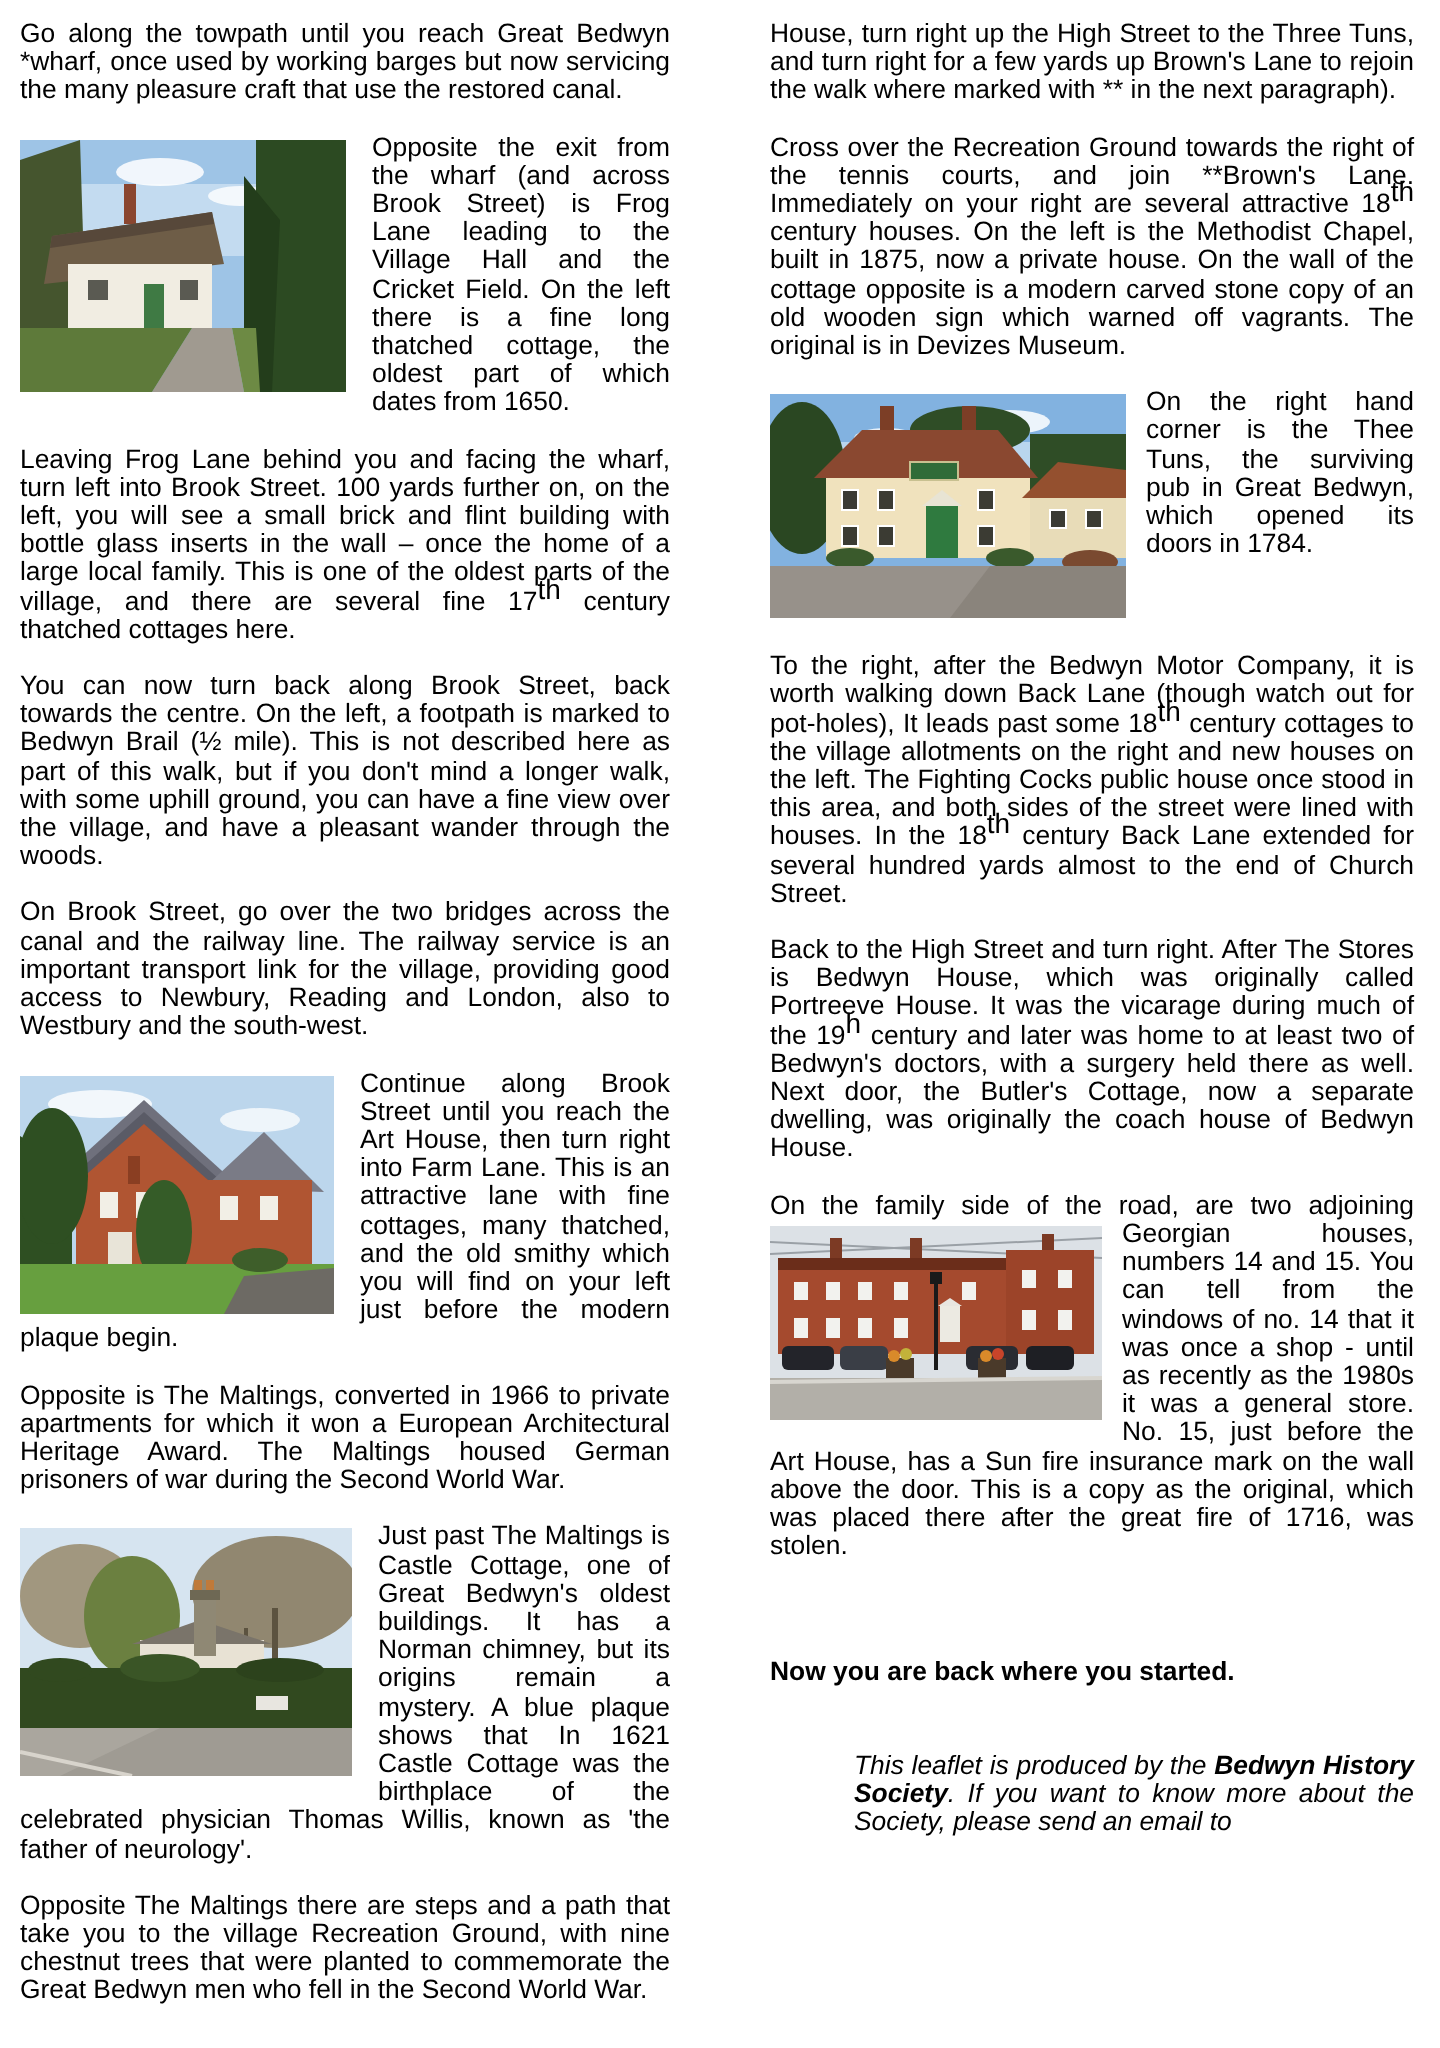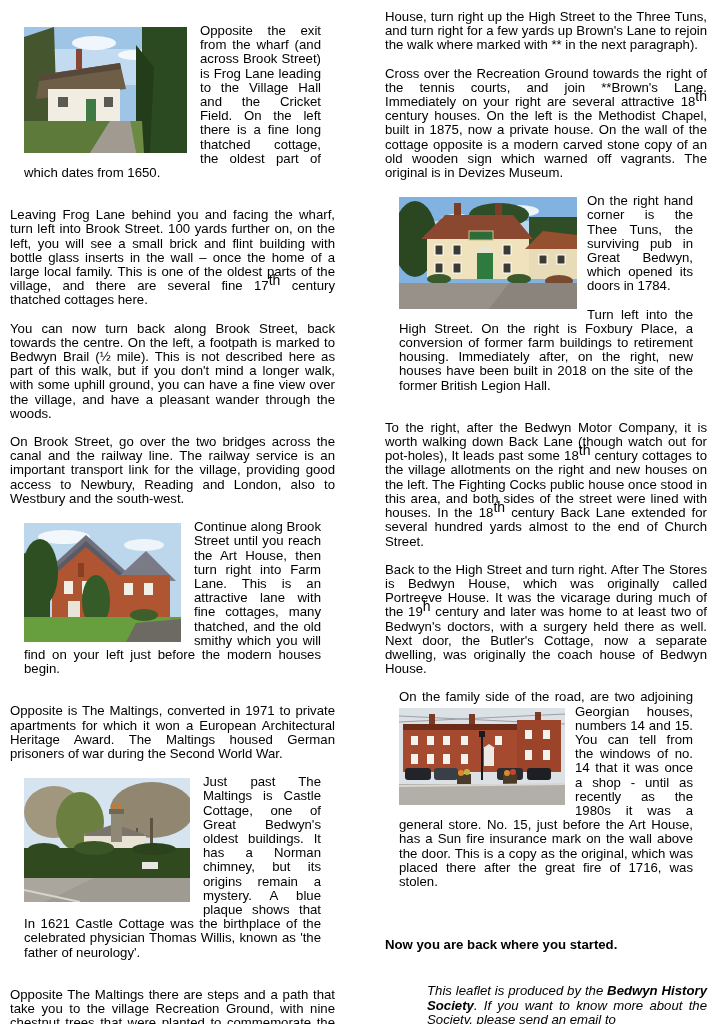--- a/index.html
+++ b/index.html
@@ -9,34 +9,35 @@
     font-size:13.2px;line-height:14.2px;
   }
   .page{display:flex;padding:10px 13px 0 10px;gap:50px;box-sizing:border-box;}
   .col{text-align:justify;}
   .col-left{width:325px;flex:none;}
   .col-right{width:322px;flex:none;}
   p{margin:0 0 14px 0;}
   p.tight{margin-bottom:0;}
   .italic{}
   sup{font-size:14px;line-height:0;vertical-align:super;}
-  .group{overflow:hidden;margin:14px;}
+  .group{overflow:hidden;margin:0;}
   .ph{float:left;margin:3px 13px 3px 0;display:block;}
   .col-right .ph{margin-right:10px;}
   .finish{margin-top:49px;font-weight:bold;}
   .attribution{margin:32px 0 0 42px;font-style:italic;text-align:justify;}
   .attribution .society{font-weight:bold;}
 </style>
 </head>
 <body>
 
 <div class="page">
 
   <div class="col col-left">
 
+    <p>Go along the towpath until you reach Great Bedwyn *wharf, once used by working barges but now servicing the many pleasure craft that use the restored canal.</p>
 
     <div class="group">
       <svg class="ph" width="163" height="126" viewBox="0 0 163 126">
         <rect width="163" height="126" fill="#9ec4e6"></rect>
         <rect y="22" width="163" height="36" fill="#c3dbf0"></rect>
         <ellipse cx="70" cy="16" rx="22" ry="7" fill="#ffffff" opacity="0.85"></ellipse>
         <ellipse cx="110" cy="28" rx="16" ry="5" fill="#ffffff" opacity="0.8"></ellipse>
         <polygon points="0,10 30,0 34,126 0,126" fill="#45552e"></polygon>
         <rect x="118" y="0" width="45" height="126" fill="#2c4a22"></rect>
         <polygon points="112,18 130,40 126,126 112,126" fill="#233d1b"></polygon>
@@ -77,25 +78,25 @@
         <rect x="100" y="60" width="9" height="12" fill="#f2efe6"></rect>
         <rect x="120" y="60" width="9" height="12" fill="#f2efe6"></rect>
         <rect x="44" y="78" width="12" height="18" fill="#e8e4d8"></rect>
         <polygon points="0,30 26,46 26,100 0,100" fill="#2e4f22"></polygon>
         <ellipse cx="16" cy="50" rx="18" ry="34" fill="#2e4f22"></ellipse>
         <ellipse cx="72" cy="78" rx="14" ry="26" fill="#355c28"></ellipse>
         <rect y="94" width="157" height="25" fill="#679f3f"></rect>
         <polygon points="112,100 157,96 157,119 102,119" fill="#6d6a64"></polygon>
         <ellipse cx="120" cy="92" rx="14" ry="6" fill="#3e5e2a"></ellipse>
       </svg>
-      <p class="tight">Continue along Brook Street until you reach the Art House, then turn right into Farm Lane. This is an attractive lane with fine cottages, many thatched, and the old smithy which you will find on your left just before the modern houses begin.</p>
-    </div>
-    <div style="height:14px"></div>
-
-    <p>Opposite is The Maltings, converted in 1971 to private apartments for which it won a European Architectural Heritage Award. The Maltings housed German prisoners of war during the Second World War.</p>
+      <p class="tight">Continue along Brook Street until you reach the Art House, then turn right into Farm Lane. This is an attractive lane with fine cottages, many thatched, and the old smithy which you will find on your left just before the modern plaque begin.</p>
+    </div>
+    <div style="height:14px"></div>
+
+    <p>Opposite is The Maltings, converted in 1966 to private apartments for which it won a European Architectural Heritage Award. The Maltings housed German prisoners of war during the Second World War.</p>
 
     <div class="group">
       <svg class="ph" width="166" height="124" viewBox="0 0 166 124">
         <rect width="166" height="124" fill="#d6e4f0"></rect>
         <ellipse cx="128" cy="32" rx="42" ry="28" fill="#8a7c62" opacity="0.9"></ellipse>
         <ellipse cx="30" cy="34" rx="30" ry="26" fill="#9b8e72" opacity="0.9"></ellipse>
         <rect x="126" y="40" width="3" height="36" fill="#5c5340"></rect>
         <rect x="112" y="50" width="2" height="26" fill="#5c5340"></rect>
         <ellipse cx="56" cy="44" rx="24" ry="30" fill="#6b8040"></ellipse>
         <rect x="60" y="56" width="62" height="20" fill="#e8e2d4"></rect>
@@ -153,21 +154,20 @@
         <rect x="70" y="34" width="24" height="9" fill="#2f6b38" stroke="#c8c090" stroke-width="1"></rect>
         <polygon points="76,56 86,48 96,56" fill="#e8e4d4"></polygon>
         <rect x="78" y="56" width="16" height="26" fill="#2f7a3f"></rect>
         <ellipse cx="40" cy="82" rx="12" ry="5" fill="#3a5a2c"></ellipse>
         <ellipse cx="120" cy="82" rx="12" ry="5" fill="#3a5a2c"></ellipse>
         <ellipse cx="160" cy="84" rx="14" ry="6" fill="#7a4a30"></ellipse>
         <rect y="86" width="178" height="26" fill="#97918a"></rect>
         <polygon points="110,86 178,86 178,112 90,112" fill="#8a847c"></polygon>
       </svg>
       <p>On the right hand corner is the Thee Tuns, the surviving pub in Great Bedwyn, which opened its doors in 1784.</p>
-      <p class="tight">Turn left into the High Street. On the right is Foxbury Place, a conversion of former farm buildings to retirement housing. Immediately after, on the right, new houses have been built in 2018 on the site of the former British Legion Hall.</p>
     </div>
     <div style="height:14px"></div>
 
 
     <p><span>To the right, after the Bedwyn Motor Company, it is worth walking down Back Lane (though watch out for pot-holes), It leads past some 18</span><sup>th</sup><span> century cottages to the village allotments on the right and new houses on the left. The Fighting Cocks public house once stood in this area, and both sides of the street were lined with houses.  In the 18</span><sup>th</sup><span> century Back Lane extended for several hundred yards almost to the end of Church Street.</span></p>
 
     <p><span>Back to the High Street and turn right. After The Stores is Bedwyn House, which was originally called Portreeve House. It was the vicarage during much of the 19</span><sup>h</sup><span> century and later was home to at least two of Bedwyn's doctors, with a surgery held there as well. Next door, the Butler's Cottage, now a separate dwelling, was originally the coach house of Bedwyn House.</span></p>
 
     <div class="group">
       <p class="tight"><span>On the family side of the road, are two adjoining Georgian </span><svg class="ph" width="166" height="97" viewBox="0 0 166 97">

